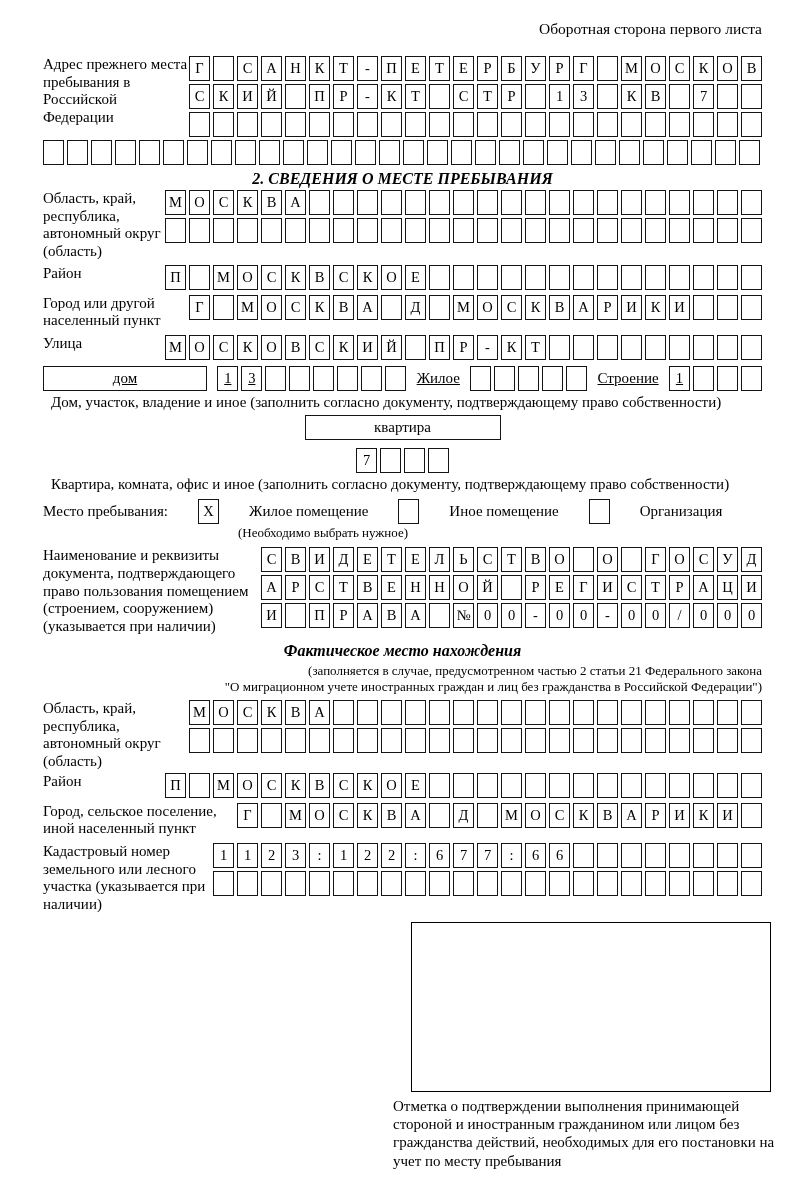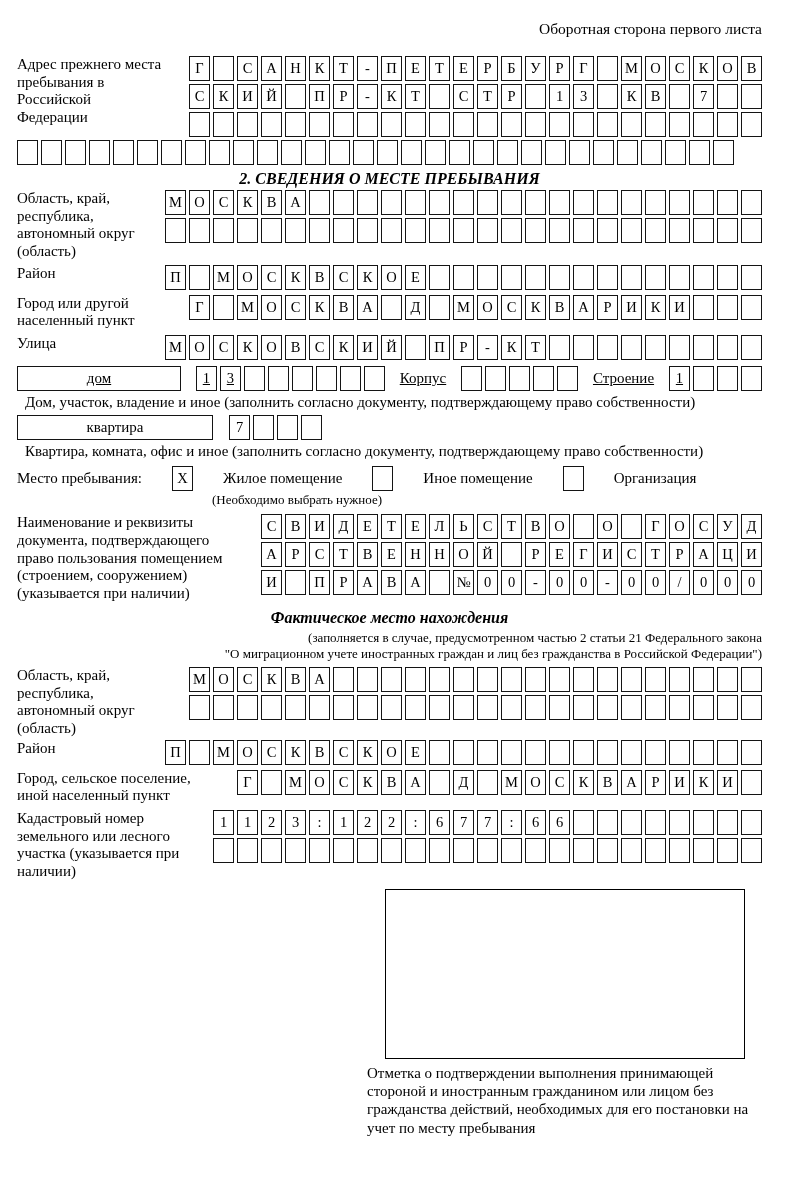--- a/index.html
+++ b/index.html
@@ -1,30 +1,30 @@
 <!DOCTYPE html>
 <html><head>
 <meta charset="utf-8">
 <style>
   html,body{margin:0;padding:0;background:#fff;}
   body{width:800px;height:1180px;color:#000;font-family:"Liberation Serif","DejaVu Serif",serif;font-size:15px;}
-  .page{box-sizing:border-box;width:800px;height:1180px;padding:8px 38px 0 17px;overflow:hidden;background:#fff;}
+  .page{box-sizing:border-box;width:800px;height:1180px;padding:8px 38px 0 43px;overflow:hidden;background:#fff;}
   .top-note{text-align:right;margin-top:12px;font-size:15.5px;}
   .boxrow{display:flex;gap:3px;}
   .cb{flex:none;box-sizing:border-box;width:21px;height:25px;border:1.5px solid #141414;display:flex;align-items:center;justify-content:center;font-size:14.5px;line-height:1;background:#fff;}
   .gridcol{display:flex;flex-direction:column;gap:3px;margin-left:auto;align-items:flex-end;}
   .field{display:flex;align-items:flex-start;}
   .lab{line-height:1.18;}
   .single{margin-left:auto;}
   .note{font-size:13px;line-height:1.2;}
   .center{text-align:center;}
   .h2{text-align:center;font-weight:bold;font-size:16px;font-style:italic;}
   .wbox{box-sizing:border-box;height:25px;border:1.6px solid #141414;display:flex;align-items:center;justify-content:center;flex:none;}
   .house-row{display:flex;align-items:center;justify-content:space-between;margin-top:6px;text-decoration:underline;}
-  .apt-row{display:flex;align-items:center;gap:16px;margin-top:4px;}
+  .apt-row{display:flex;align-items:center;gap:8px;margin-top:4px;flex-direction:column;}
   .inl-lab{flex:none;white-space:nowrap;}
   .stay-row{display:flex;align-items:center;gap:30px;margin-top:6px;}
   .stamp-box{box-sizing:border-box;margin-left:368px;margin-top:8px;width:360px;height:170px;border:1.8px solid #000;background:#fff;}
   .stamp-caption{margin-left:350px;margin-top:5px;width:398px;font-size:15px;line-height:1.22;}
   .mt2{margin-top:2px}.mt3{margin-top:3px}.mt4{margin-top:4px}.mt5{margin-top:5px}.mt6{margin-top:6px}.mt18{margin-top:18px}
   .cap{font-size:15px;margin-left:8px;margin-top:3px;}
   .choose-note{font-size:13px;margin-left:195px;margin-top:1px;}
   .fnote{font-size:13px;line-height:1.28;text-align:right;}
 </style>
 </head>
@@ -309,21 +309,21 @@
     <div class="boxrow">
         <span class="cb">1</span>
         <span class="cb">3</span>
         <span class="cb"></span>
         <span class="cb"></span>
         <span class="cb"></span>
         <span class="cb"></span>
         <span class="cb"></span>
         <span class="cb"></span>
       </div>
-    <div class="inl-lab">Корпус</div>
+    <div class="inl-lab">Жилое</div>
     <div class="boxrow">
         <span class="cb"></span>
         <span class="cb"></span>
         <span class="cb"></span>
         <span class="cb"></span>
         <span class="cb"></span>
       </div>
     <div class="inl-lab">Строение</div>
     <div class="boxrow">
         <span class="cb">1</span>

